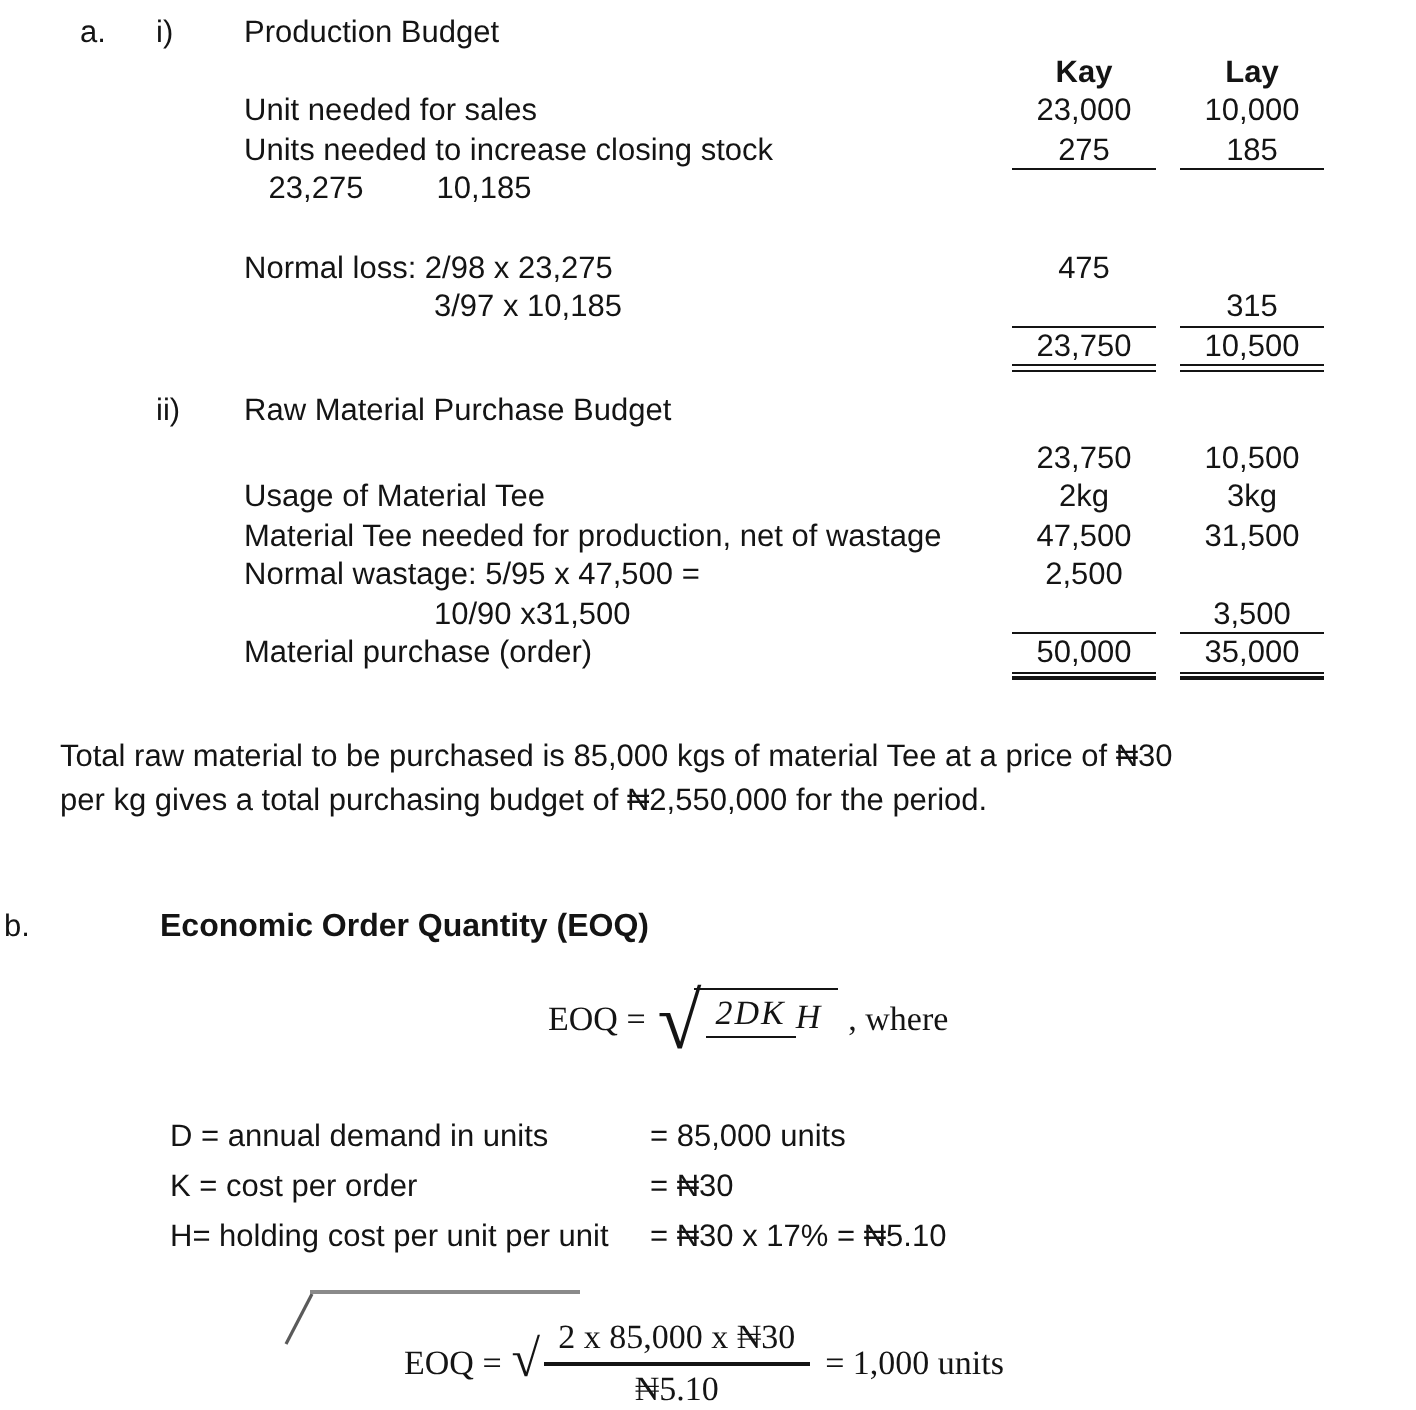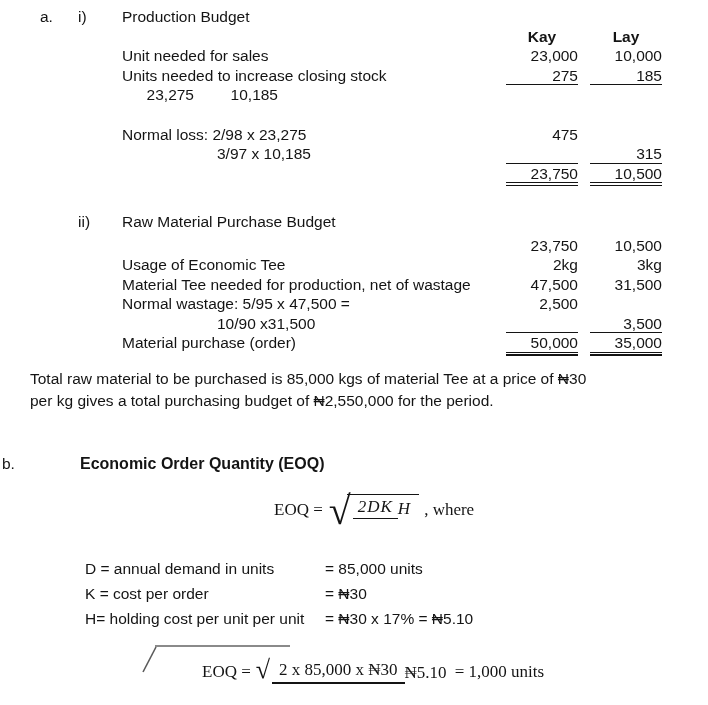--- a/index.html
+++ b/index.html
@@ -17,32 +17,32 @@
   .hrow{display:flex;height:19.5px;line-height:19.5px;padding-left:40px;white-space:nowrap;}
   .hrow .m1{width:38px;}
   .hrow .m2{width:44px;}
   .hrow2{display:flex;height:19.5px;line-height:19.5px;padding-left:78px;white-space:nowrap;}
   .hrow2 .m2{width:44px;}
 
   
   .trow{display:flex;height:19.5px;line-height:19.5px;padding-left:122px;padding-right:46px;}
   .lbl{flex:1;white-space:nowrap;}
   .lbl.indent{padding-left:95px;}
-  .num-cell{width:72px;text-align:right;white-space:nowrap;}
+  .num-cell{width:72px;text-align:center;white-space:nowrap;}
   .lay{margin-left:12px;}
   .colhead{text-align:center;font-weight:bold;}
   .ul{border-bottom:1.5px solid #141414;}
   .dbl{position:relative;border-bottom:1.5px solid #141414;}
   .dbl::after{content:"";position:absolute;left:0;right:0;bottom:-4px;height:1.5px;background:#141414;}
   .gap20{height:20px;}
   .gap4{height:4px;}
 
   .sec{position:absolute;left:0;right:0;}
   #sec-i{top:7px;}
-  #sec-ii{top:212px;}
+  #sec-ii{top:196px;}
 
   #para{position:absolute;top:368px;left:30px;width:668px;line-height:22px;}
 
   #sec-b-head{position:absolute;top:454px;left:0;display:flex;height:20px;line-height:20px;}
   #sec-b-head .bmark{width:78px;padding-left:2px;}
   #sec-b-head .btitle{font-weight:bold;font-size:16px;}
 
   
   .mathfont{font-family:"Liberation Serif","DejaVu Serif",serif;}
   #formula1{position:absolute;top:492px;left:274px;display:flex;align-items:center;font-size:17px;}
@@ -57,21 +57,21 @@
 
   
   #defs{position:absolute;top:556px;left:85px;line-height:25px;}
   .drow{display:flex;white-space:nowrap;}
   .dterm{width:240px;}
 
   
   #formula2{position:absolute;top:659px;left:202px;display:flex;align-items:center;font-size:17px;}
   #formula2 .f2-lhs{margin-right:5px;}
   .f2-sqrt{font-size:26px;line-height:1;margin-right:2px;transform:translateY(-2px);}
-  .frac2{display:flex;flex-direction:row;align-items:center;}
+  .frac2{display:flex;flex-direction:column;align-items:center;}
   .frac2 .fnum2{padding:0 7px 2px;border-bottom:2px solid #141414;white-space:nowrap;}
   .frac2 .fden2{padding-top:2px;}
   #formula2 .f2-result{margin-left:8px;white-space:nowrap;}
 
   #stray-mark{position:absolute;left:140px;top:642px;}
 </style>
 </head>
 <body>
 
 <div class="doc">
@@ -135,21 +135,21 @@
 
     <div class="gap4"></div>
 
     <div class="trow">
       <span class="lbl"></span>
       <span class="num-cell">23,750</span>
       <span class="num-cell lay">10,500</span>
     </div>
 
     <div class="trow">
-      <span class="lbl">Usage of Economic Tee</span>
+      <span class="lbl">Usage of Material Tee</span>
       <span class="num-cell">2kg</span>
       <span class="num-cell lay">3kg</span>
     </div>
 
     <div class="trow">
       <span class="lbl">Material Tee needed for production, net of wastage</span>
       <span class="num-cell">47,500</span>
       <span class="num-cell lay">31,500</span>
     </div>
 

